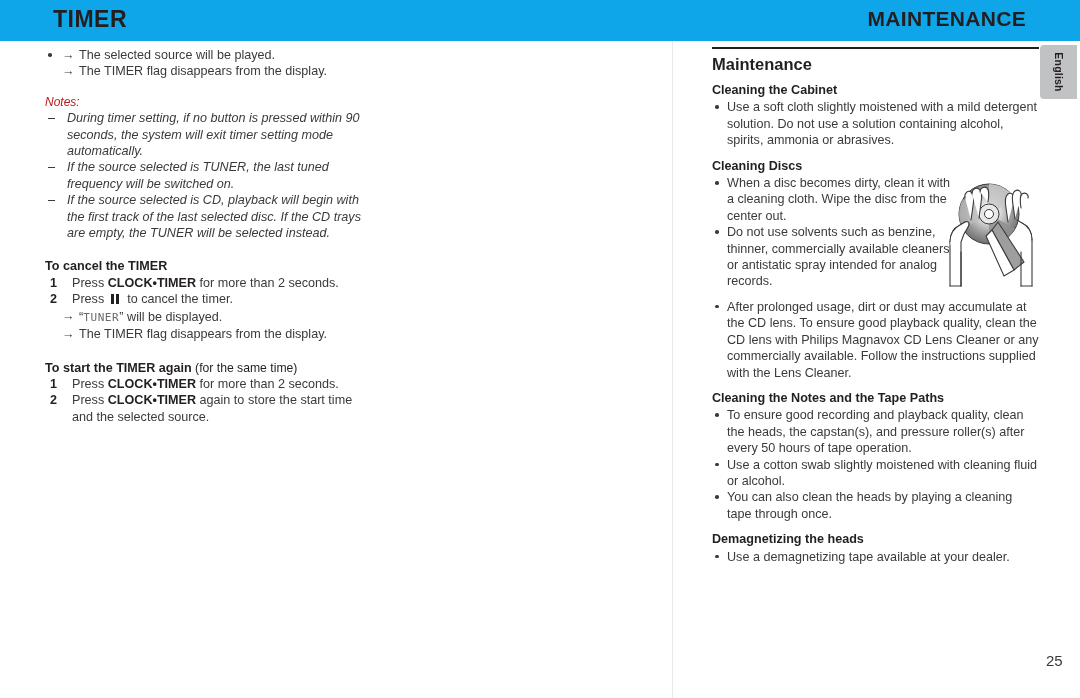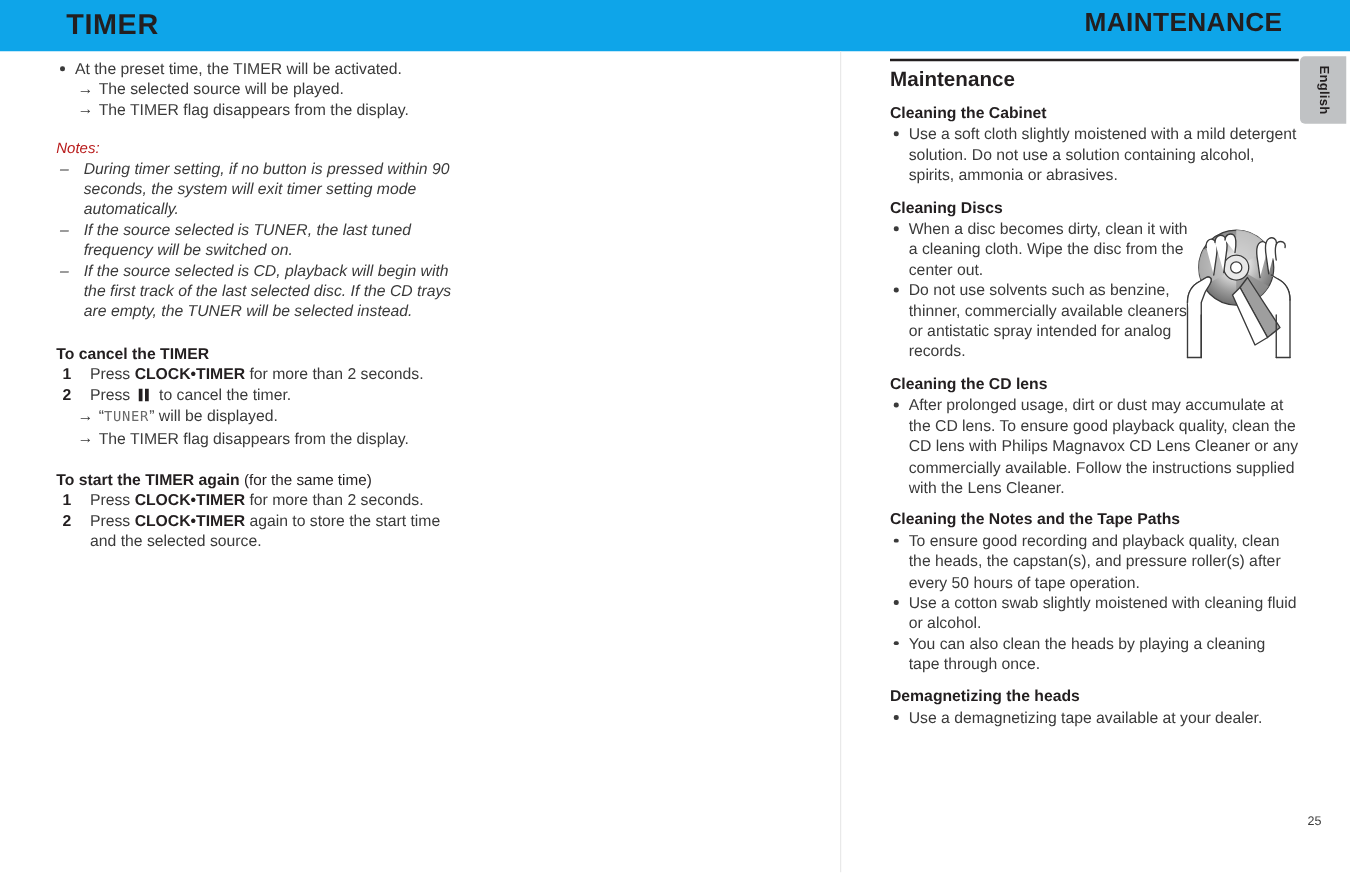--- a/index.html
+++ b/index.html
@@ -225,21 +225,21 @@
     top: 178px;
     width: 108px;
     height: 112px;
   }
 
   
   .page-num {
     position: absolute;
     left: 1046px;
     top: 652px;
-    font-size: 10px;
+    font-size: 15px;
     color: #3a3a3a;
   }
 </style>
 </head>
 <body>
 
 <div class="header-bar">
   <div class="header-left">TIMER</div>
   <div class="header-right">MAINTENANCE</div>
 </div>
@@ -247,21 +247,20 @@
 <div class="lang-tab">
   <span>English</span>
 </div>
 
 <div class="divider"></div>
 
 <div class="col-left">
 
   <div class="bullet-row body-txt">
     <span class="bullet-dot"></span>
-    <span>At the preset time, the TIMER will be activated.</span>
   </div>
   <div class="arrow-row">
     <span class="arrow-glyph">→</span>
     <span>The selected source will be played.</span>
   </div>
   <div class="arrow-row">
     <span class="arrow-glyph">→</span>
     <span>The TIMER flag disappears from the display.</span>
   </div>
 
@@ -335,21 +334,20 @@
     <span class="bullet-dot"></span>
     <span>When a disc becomes dirty, clean it with a cleaning cloth. Wipe the disc from the center out.</span>
   </div>
   <div class="bullet-row body-txt narrow">
     <span class="bullet-dot"></span>
     <span>Do not use solvents such as benzine, thinner, commercially available cleaners, or antistatic spray intended for analog records.</span>
   </div>
 
   <div class="gap-sm"></div>
 
-  <div class="sub-head-r">Cleaning the CD lens</div>
   <div class="bullet-row body-txt">
     <span class="bullet-dot"></span>
     <span>After prolonged usage, dirt or dust may accumulate at the CD lens. To ensure good playback quality, clean the CD lens with Philips Magnavox CD Lens Cleaner or any commercially available. Follow the instructions supplied with the Lens Cleaner.</span>
   </div>
 
   <div class="gap-sm"></div>
 
   <div class="sub-head-r">Cleaning the Notes and the Tape Paths</div>
   <div class="bullet-row body-txt">
     <span class="bullet-dot"></span>

